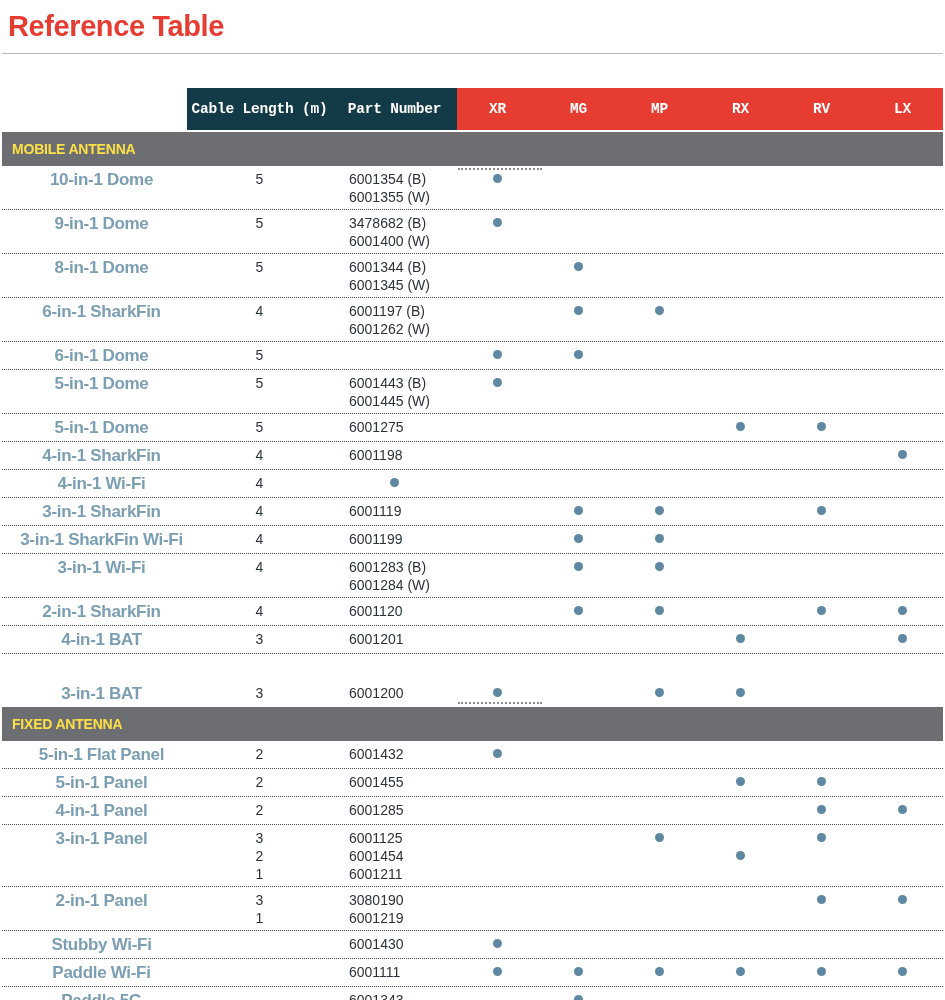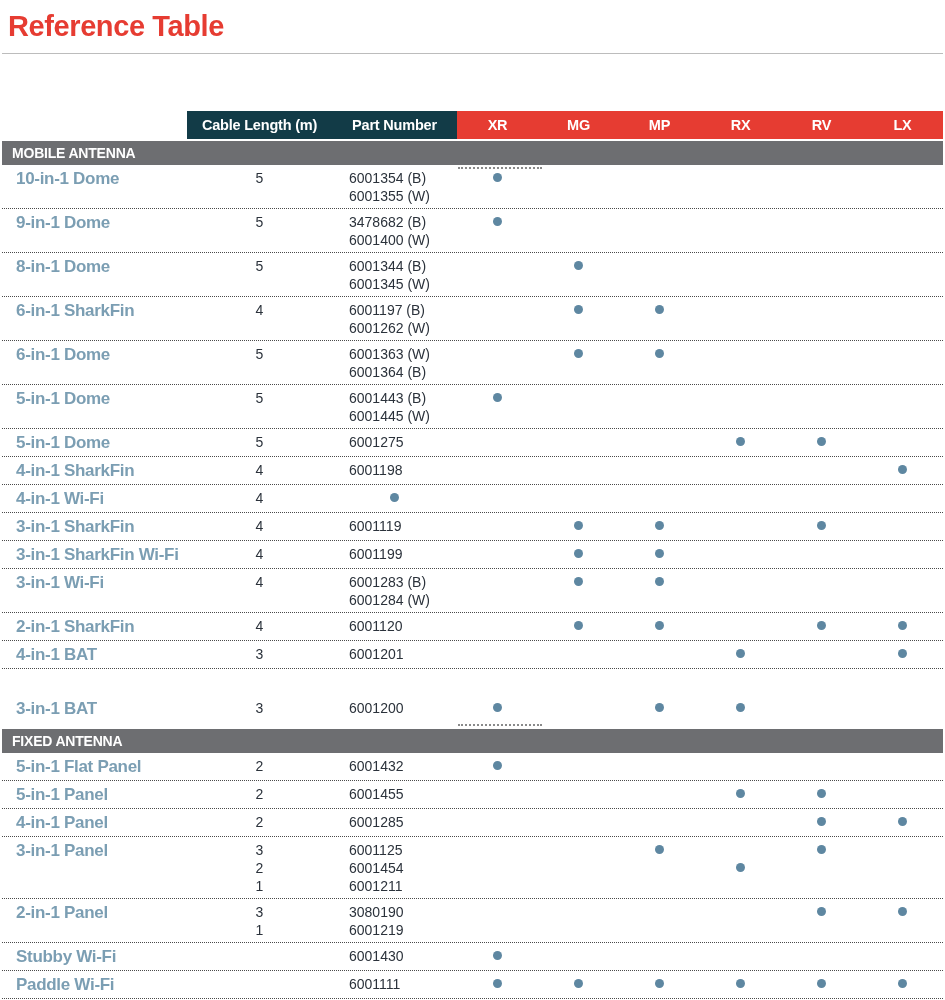--- a/index.html
+++ b/index.html
@@ -9,42 +9,42 @@
   }
   *{box-sizing:border-box; margin:0; padding:0;}
   html,body{background:#fff;}
   body{width:945px; height:1000px; overflow:hidden;
        font-family:"Liberation Sans", sans-serif; color:var(--ink);}
   .page{width:941px; margin:0 2px;}
   .page-title{font-size:29px; font-weight:700; color:var(--red);
               letter-spacing:-0.4px; margin:10px 0 0 6px;}
   .title-rule{border:none; border-top:1px solid #bcbcbc; margin-top:10px;}
 
-  .thead{display:grid; grid-template-columns:185px 270px 486px; height:28px; margin-top:57px;}
+  .thead{display:grid; grid-template-columns:185px 270px 486px; height:42px; margin-top:34px;font-family:Liberation Mono, monospace;}
   .hgroup-specs{background:var(--teal); display:grid; grid-template-columns:145px 125px;
                 align-items:center; color:#fff; font-weight:700; font-size:14.5px;}
   .hgroup-specs .hcell{text-align:center; letter-spacing:-0.2px;}
   .hgroup-models{background:var(--red); display:grid; grid-template-columns:repeat(6,81px);
                  align-items:center; color:#fff; font-weight:700; font-size:14.5px;}
   .hgroup-models .hcell{text-align:center; letter-spacing:-0.2px;}
 
-  .section-bar{position:relative; height:24px; background:var(--gray); color:#ffffff;
+  .section-bar{position:relative; height:34px; background:var(--gray); color:#fde047;
                font-weight:700; font-size:14px; display:flex; align-items:center;
                padding-left:10px; margin-top:2px; letter-spacing:-0.2px;text-align:right;}
-  .section-bar.gap-above{margin-top:7px;}
+  .section-bar.gap-above{margin-top:0;}
   .section-bar.strip-below::after{content:""; position:absolute; left:456px; width:84px;
                bottom:-4px; border-top:2px dotted #8a8a8a;}
   .section-bar.strip-above::before{content:""; position:absolute; left:456px; width:84px;
                top:-5px; border-top:2px dotted #8a8a8a;}
 
   .row{display:grid; grid-template-columns:var(--cols);
        border-bottom:1px dotted #4a4a4a; padding:4px 0 3px;}
   .row.no-sep{border-bottom:none;margin-top:26px;}
   .cell-product{padding-left:14px; color:var(--product-blue); font-size:17px;
-                font-weight:700; line-height:20px; letter-spacing:-0.3px;}
+                font-weight:700; line-height:20px; letter-spacing:-0.3px;text-align:center;}
   .cell-cable{text-align:center; font-size:14px; line-height:18px;}
   .cell-part{padding-left:17px; font-size:14px; line-height:18px;}
   .cell-model{position:relative;}
   .dot{width:9px; height:9px; border-radius:50%; background:var(--dot-blue); margin:0 auto;}
 </style>
 </head>
 <body>
 
 <div class="page">
   <h1 class="page-title">Reference Table</h1>
@@ -142,24 +142,20 @@
           </div>
           <div class="cell-model"></div>
           <div class="cell-model"></div>
           <div class="cell-model"></div>
         </div>
         <div class="row">
           <div class="cell-product">6-in-1 Dome</div>
           <div class="cell-cable">
             <div>5</div>
           </div>
-          <div class="cell-part">
-            <div>6001363 (W)</div>
-            <div>6001364 (B)</div>
-          </div>
           <div class="cell-model"></div>
           <div class="cell-model">
             <div class="dot" style="margin-top: 4px;"></div>
           </div>
           <div class="cell-model">
             <div class="dot" style="margin-top: 4px;"></div>
           </div>
           <div class="cell-model"></div>
           <div class="cell-model"></div>
           <div class="cell-model"></div>

